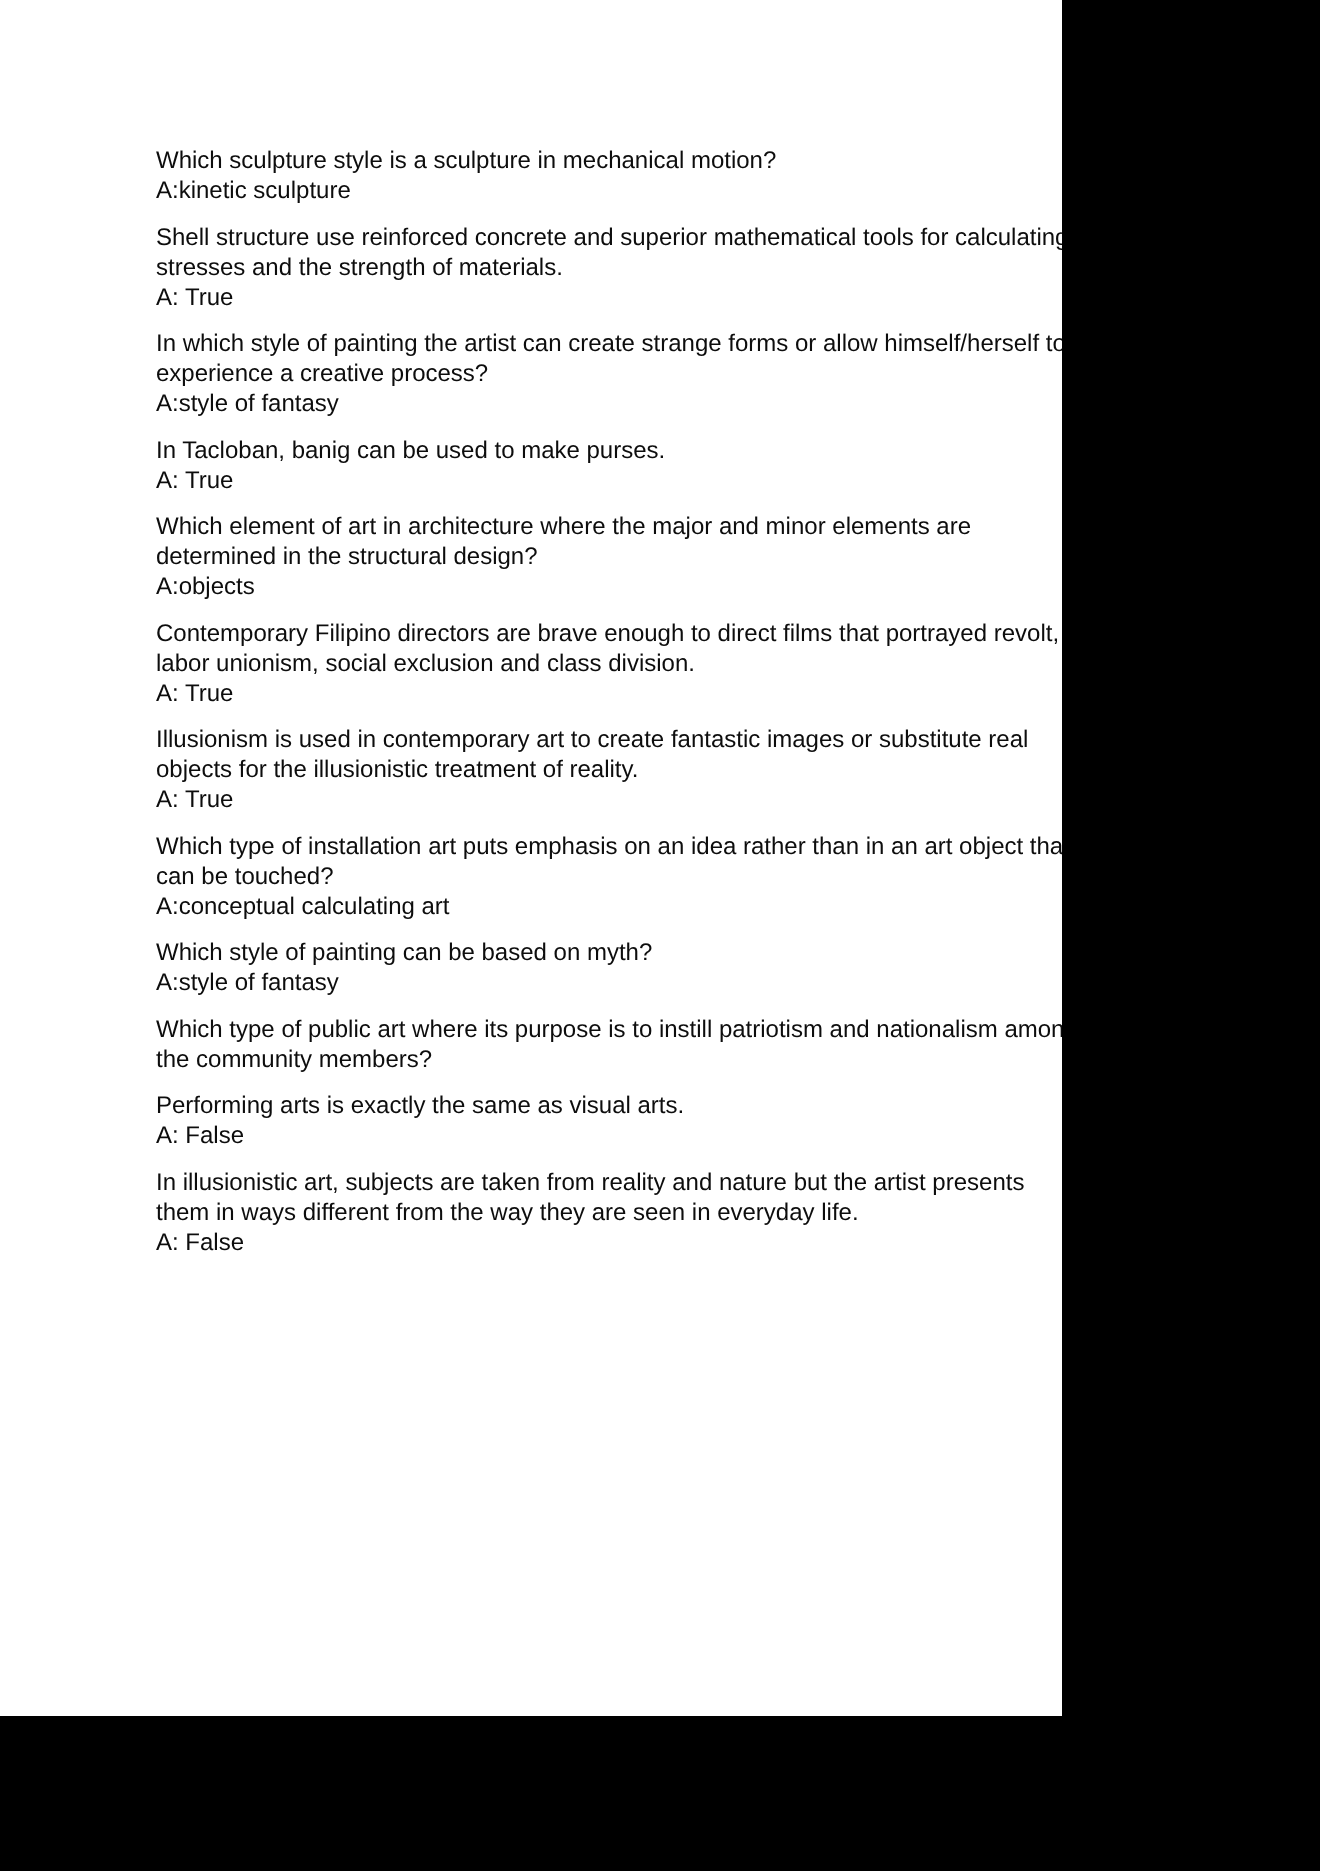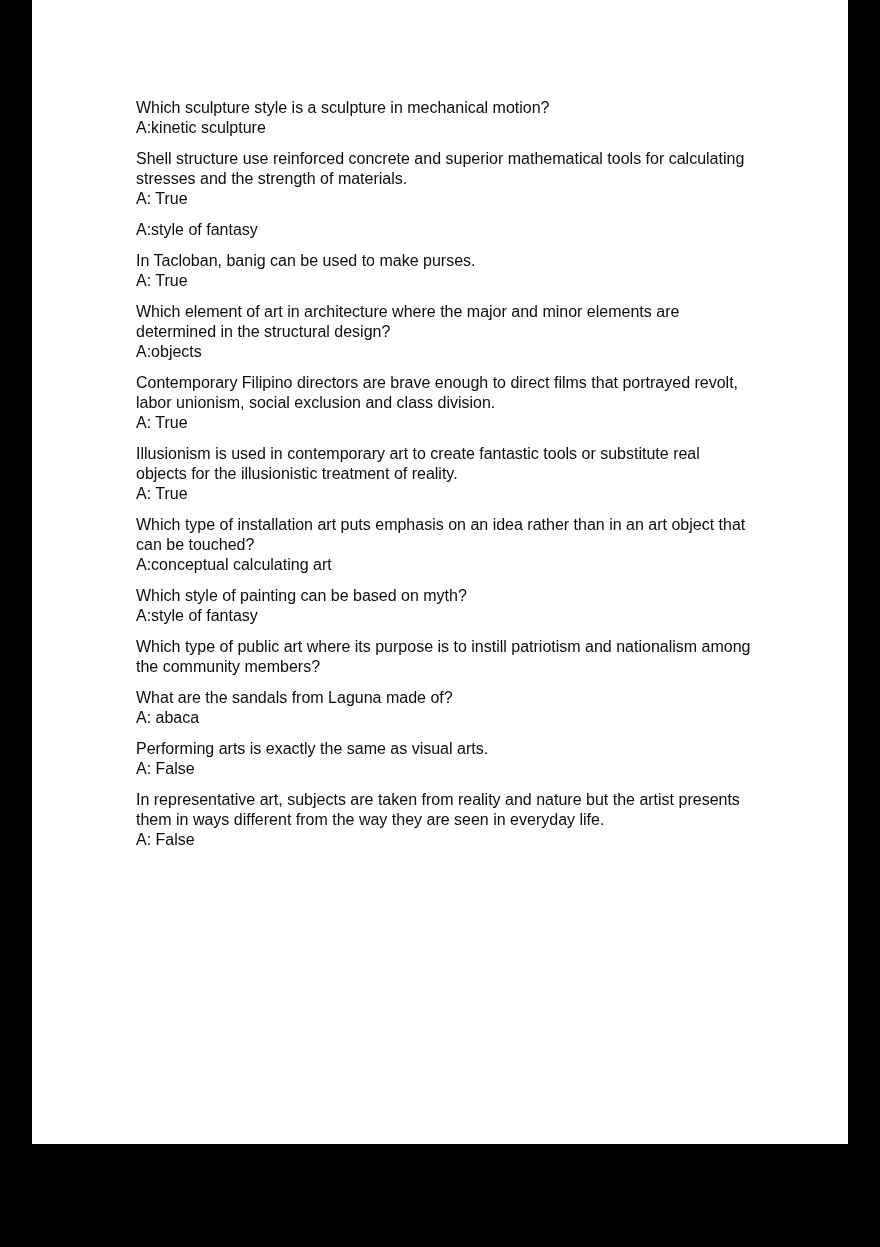--- a/index.html
+++ b/index.html
@@ -14,25 +14,24 @@
   .viewport {
     position: relative;
     width: 880px;
     height: 1247px;
     background: #000000;
   }
   .paper {
     position: absolute;
     top: 0;
     left: 0;
-    width: 816px;
+    width: 708px;
     height: 1144px;
     background: #ffffff;
     overflow: hidden;
-    margin-left: 32px;
   }
   .content {
     padding: 98px 0 0 104px;
     width: 684px;
   }
   .qa-item {
     margin: 0 0 11px 0;
   }
   .question, .answer {
     font-size: 16px;
@@ -62,20 +61,22 @@
         <div class="answer">A:kinetic sculpture</div>
       </div>
 
       <div class="qa-item">
         <div class="question">Shell structure use reinforced concrete and superior mathematical tools for calculating
 stresses and the strength of materials.</div>
         <div class="answer">A: True</div>
       </div>
 
       <div class="qa-item">
+        <div class="question">In which style of painting the artist can create strange forms or allow himself/herself to
+experience a creative process?</div>
         <div class="answer">A:style of fantasy</div>
       </div>
 
       <div class="qa-item">
         <div class="question">In Tacloban, banig can be used to make purses.</div>
         <div class="answer">A: True</div>
       </div>
 
       <div class="qa-item">
         <div class="question">Which element of art in architecture where the major and minor elements are
@@ -83,21 +84,21 @@
         <div class="answer">A:objects</div>
       </div>
 
       <div class="qa-item">
         <div class="question">Contemporary Filipino directors are brave enough to direct films that portrayed revolt,
 labor unionism, social exclusion and class division.</div>
         <div class="answer">A: True</div>
       </div>
 
       <div class="qa-item">
-        <div class="question">Illusionism is used in contemporary art to create fantastic tools or substitute real
+        <div class="question">Illusionism is used in contemporary art to create fantastic images or substitute real
 objects for the illusionistic treatment of reality.</div>
         <div class="answer">A: True</div>
       </div>
 
       <div class="qa-item">
       </div>
 
       <div class="qa-item">
         <div class="question">Which type of installation art puts emphasis on an idea rather than in an art object that
 can be touched?</div>
@@ -107,32 +108,28 @@
       <div class="qa-item">
         <div class="question">Which style of painting can be based on myth?</div>
         <div class="answer">A:style of fantasy</div>
       </div>
 
       <div class="qa-item">
         <div class="question">Which type of public art where its purpose is to instill patriotism and nationalism among
 the community members?</div>
       </div>
 
-      <div class="qa-item">
-        <div class="question">What are the sandals from Laguna made of?</div>
-        <div class="answer">A: abaca</div>
-      </div>
 
       <div class="qa-item">
         <div class="question">Performing arts is exactly the same as visual arts.</div>
         <div class="answer">A: False</div>
       </div>
 
       <div class="qa-item">
-        <div class="question">In representative art, subjects are taken from reality and nature but the artist presents
+        <div class="question">In illusionistic art, subjects are taken from reality and nature but the artist presents
 them in ways different from the way they are seen in everyday life.</div>
         <div class="answer">A: False</div>
       </div>
 
     </div>
   </div>
   <div class="black-band"></div>
 </div>
 
 </body></html>

